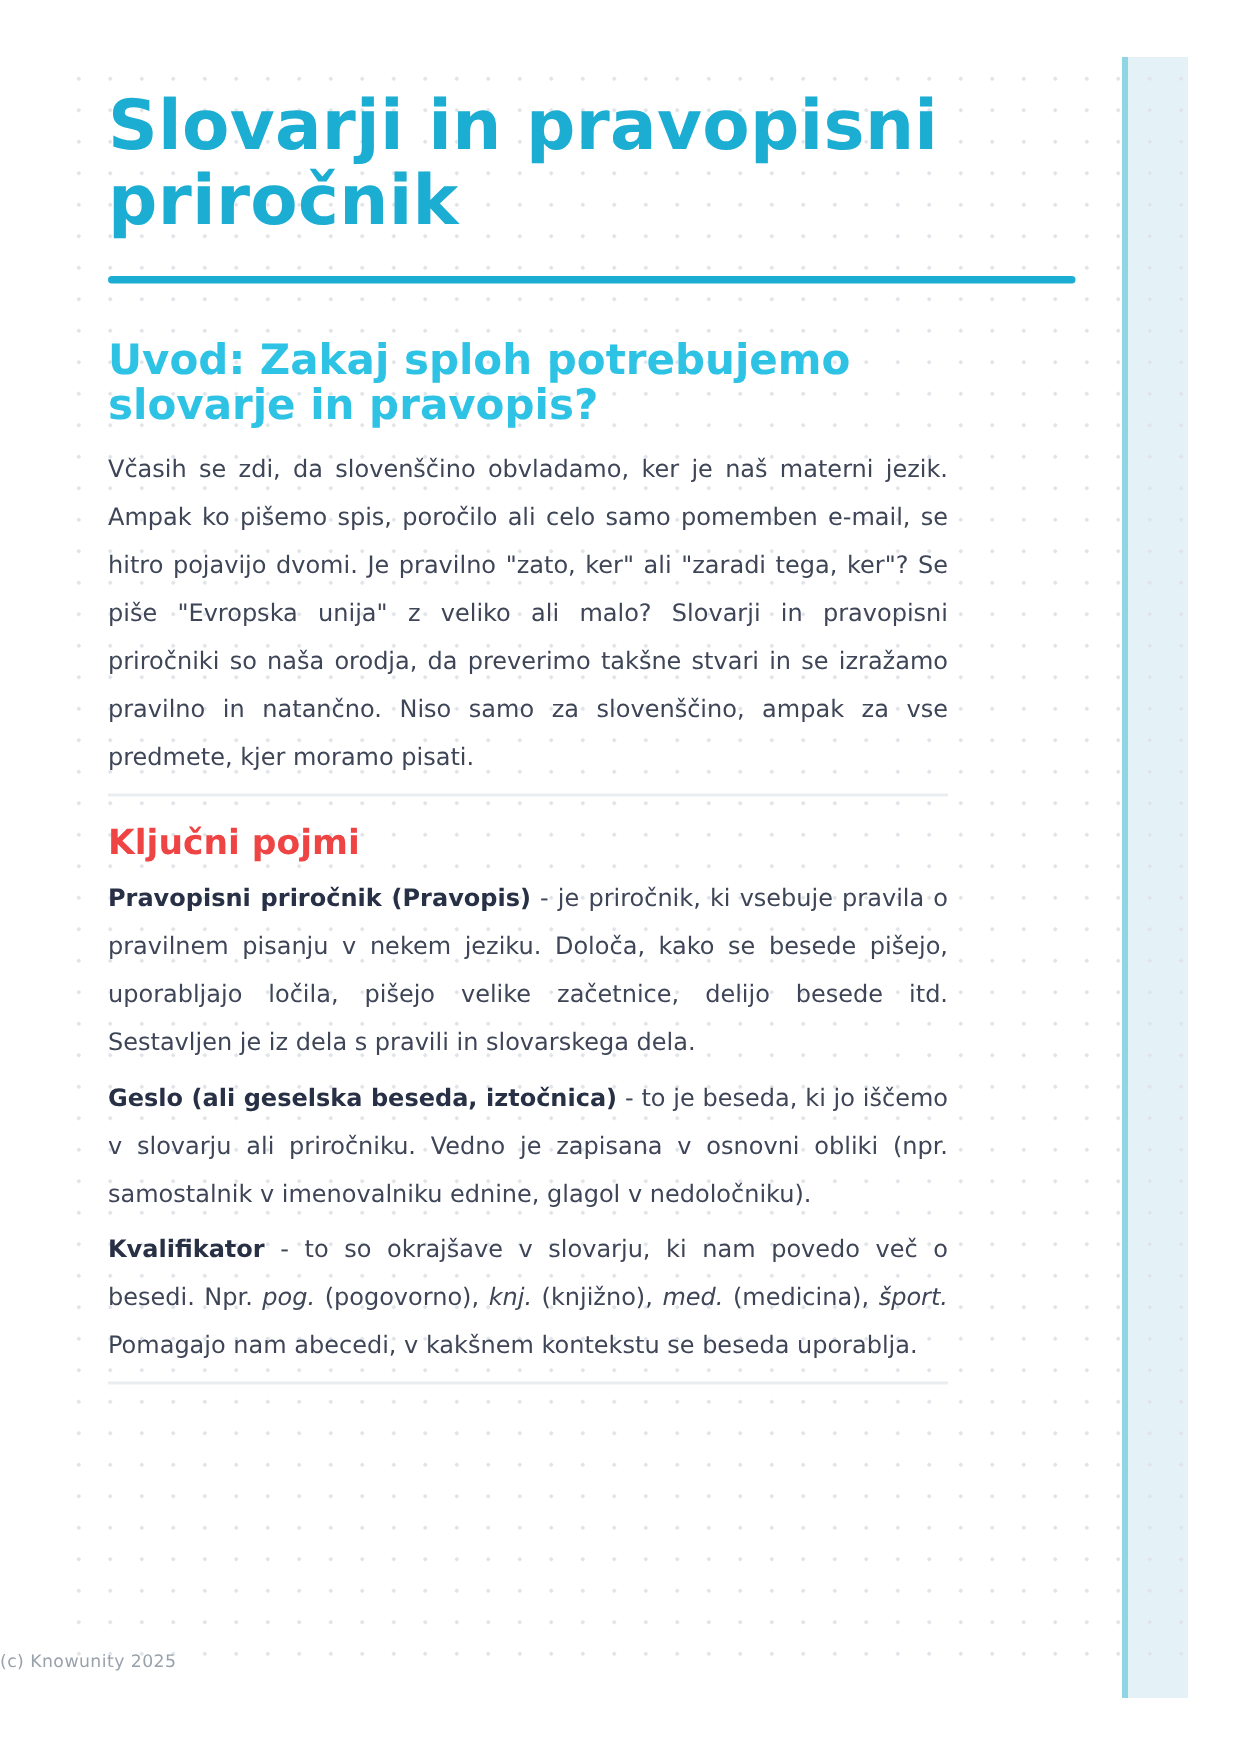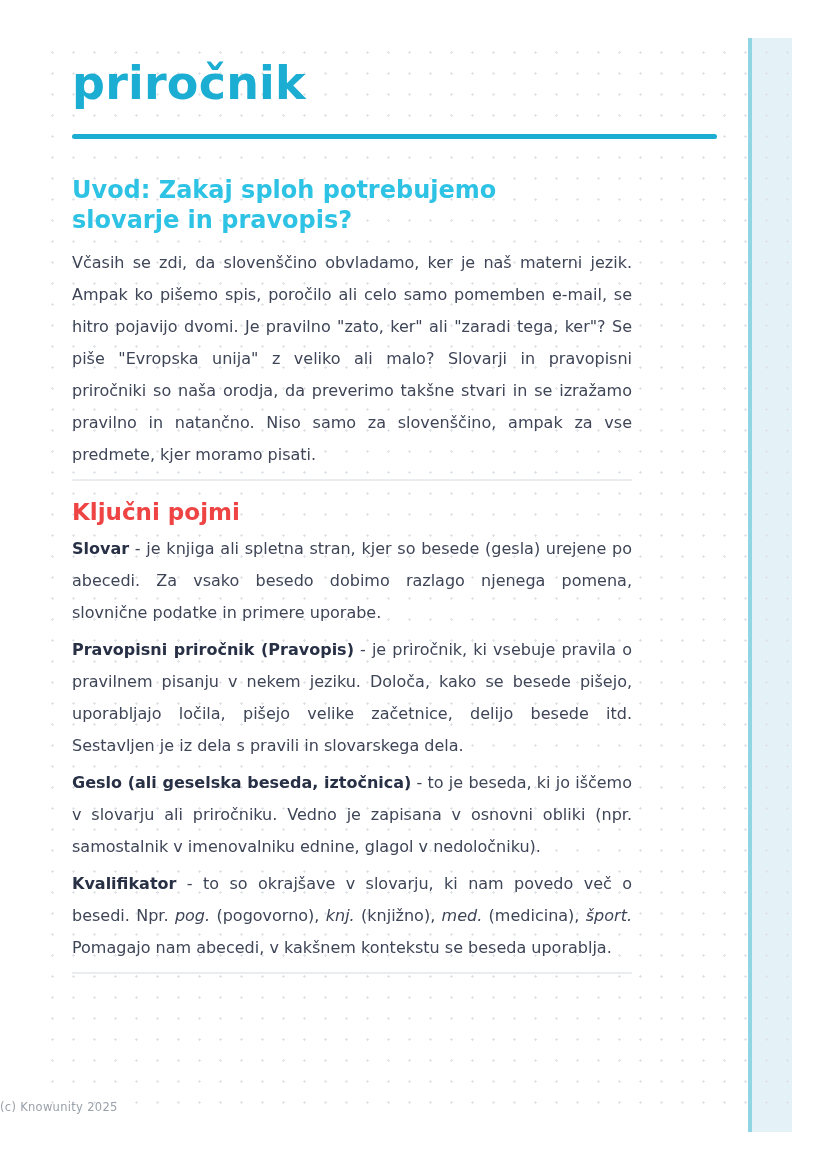--- a/index.html
+++ b/index.html
@@ -46,21 +46,21 @@
   h1.page-title span { display: block; }
   .title-rule {
     width: 645px; height: 5px;
     background: #1badd2;
     border-radius: 3px;
     margin-top: 26px;
   }
   h2.section-heading {
     margin: 36px 0 0;
     max-width: 532px;
-    font-size: 24px;
+    font-size: 28px;
     line-height: 30px;
     font-weight: bold;
     color: #2ec3e4;
   }
   h3.section-heading-sm {
     margin: 16px 0 0;
     font-size: 23px;
     line-height: 30px;
     font-weight: bold;
     color: #ef4444;
@@ -96,33 +96,33 @@
 </style>
 </head>
 <body>
 
 <div class="page">
   <div class="accent-stripe"></div>
   <div class="dot-grid"></div>
 
   <div class="content">
     <h1 class="page-title">
+      <span>Slovarji in pravopisni</span>
       <span>priročnik</span>
     </h1>
     <div class="title-rule"></div>
 
     <h2 class="section-heading">Uvod: Zakaj sploh potrebujemo slovarje in pravopis?</h2>
     <p class="para">Včasih se zdi, da slovenščino obvladamo, ker je naš materni jezik. Ampak ko pišemo spis, poročilo ali celo samo pomemben e-mail, se hitro pojavijo dvomi. Je pravilno "zato, ker" ali "zaradi tega, ker"? Se piše "Evropska unija" z veliko ali malo? Slovarji in pravopisni priročniki so naša orodja, da preverimo takšne stvari in se izražamo pravilno in natančno. Niso samo za slovenščino, ampak za vse predmete, kjer moramo pisati.</p>
 
     <hr class="divider top-gap">
 
     <h3 class="section-heading-sm">Ključni pojmi</h3>
 
     <div id="terms-list">
-        <p class="para term"><b class="term-label">Slovar</b><span> - je knjiga ali spletna stran, kjer so besede (gesla) urejene po abecedi. Za vsako besedo dobimo razlago njenega pomena, slovnične podatke in primere uporabe.</span></p>
         <p class="para term"><b class="term-label">Pravopisni priročnik (Pravopis)</b><span> - je priročnik, ki vsebuje pravila o pravilnem pisanju v nekem jeziku. Določa, kako se besede pišejo, uporabljajo ločila, pišejo velike začetnice, delijo besede itd. Sestavljen je iz dela s pravili in slovarskega dela.</span></p>
         <p class="para term"><b class="term-label">Geslo (ali geselska beseda, iztočnica)</b><span> - to je beseda, ki jo iščemo v slovarju ali priročniku. Vedno je zapisana v osnovni obliki (npr. samostalnik v imenovalniku ednine, glagol v nedoločniku).</span></p>
         <p class="para term"><b class="term-label">Kvalifikator</b><span> - to so okrajšave v slovarju, ki nam povedo več o besedi. Npr. </span><i>pog.</i><span> (pogovorno), </span><i>knj.</i><span> (knjižno), </span><i>med.</i><span> (medicina), </span><i>šport.</i><span> Pomagajo nam abecedi, v kakšnem kontekstu se beseda uporablja.</span></p>
       </div>
 
     <hr class="divider">
   </div>
 
   <div class="footer">(c) Knowunity 2025</div>
 </div>

